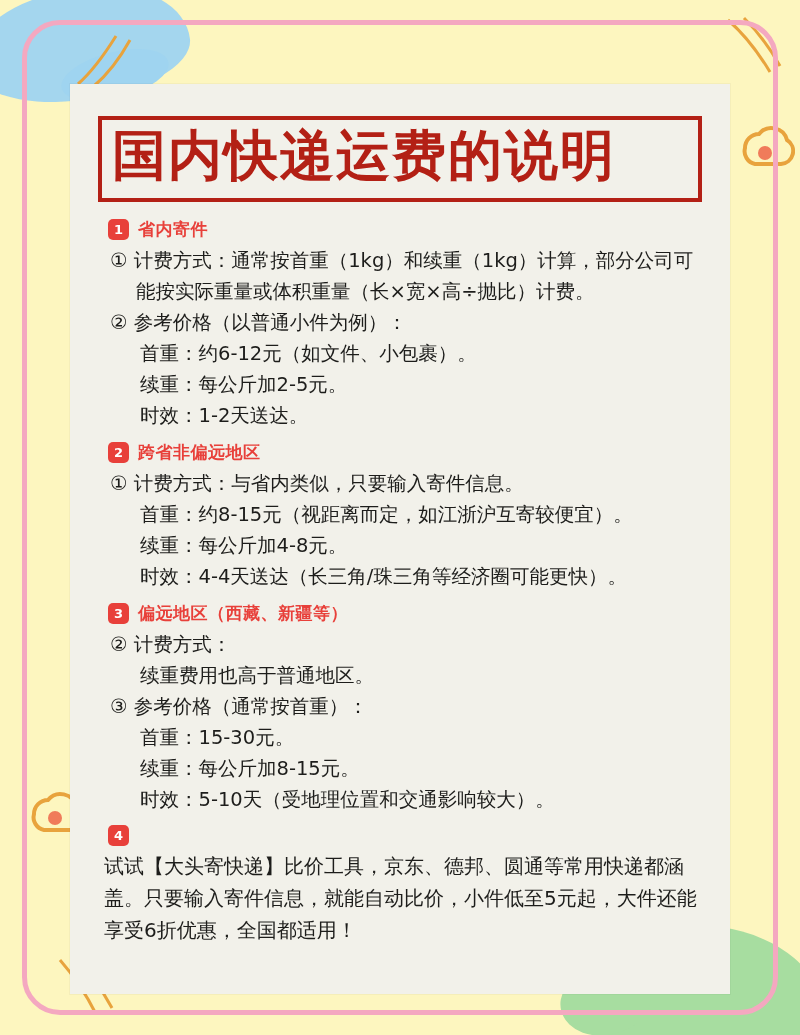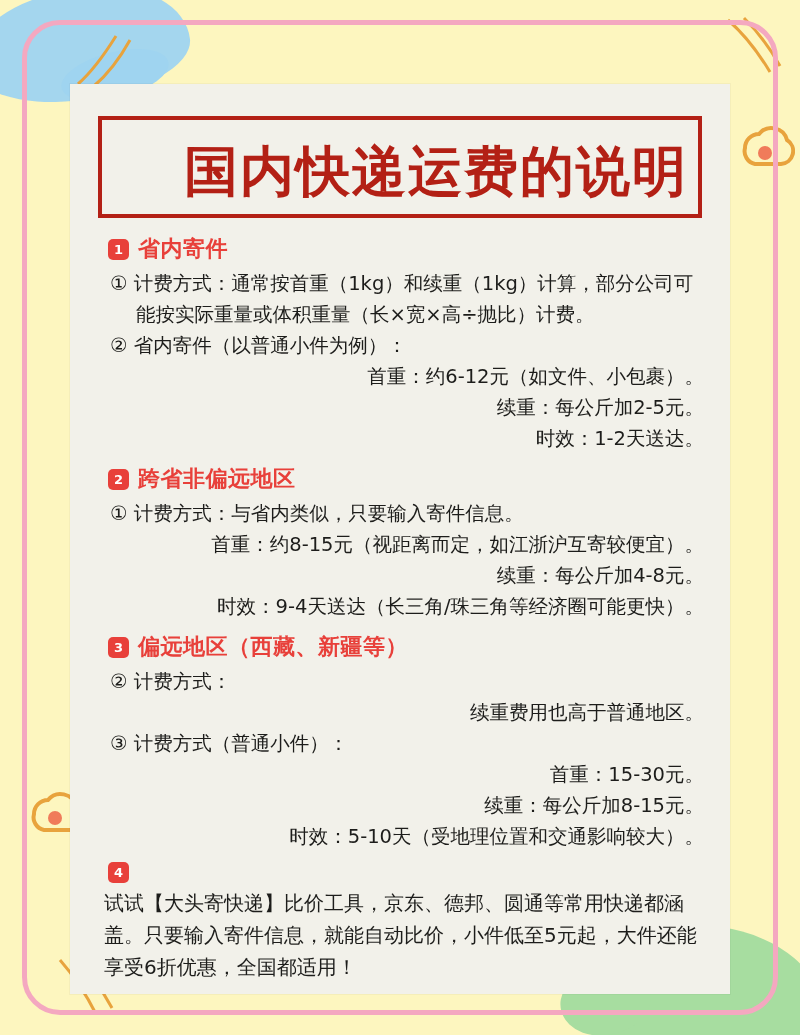--- a/index.html
+++ b/index.html
@@ -108,23 +108,23 @@
     height: 910px;
     background: #f2f1ea;
     box-sizing: border-box;
     padding: 22px 22px 10px 22px;
     box-shadow: 0 0 0 1px rgba(0,0,0,.03);
   }
 
   
   .title-box {
     border: 4px solid #b32015;
-    padding: 20px 10px 10px;
+    padding: 4px 10px 10px;
     margin: 10px 6px 16px 6px;
-    text-align: right;
+    text-align: left;
   }
   .title-text {
     font-family: "DejaVu Sans", sans-serif;
     font-weight: bold;
     font-size: 54px;
     line-height: 64px;
     color: #b32015;
     letter-spacing: 2px;
     white-space: nowrap;
   }
@@ -147,41 +147,40 @@
     color: #fff;
     font-size: 13px;
     font-weight: bold;
     line-height: 21px;
     text-align: center;
     font-family: "DejaVu Sans", sans-serif;
     flex: none;
   }
   .sec-title {
     color: #e8403a;
-    font-size: 22px;
+    font-size: 17px;
     font-weight: bold;
     font-family: "DejaVu Sans", sans-serif;
     letter-spacing: .5px;
   }
 
   .line {
     font-family: "DejaVu Sans", sans-serif;
     font-size: 19.5px;
     line-height: 31px;
     color: #1d1d1b;
     margin-left: 14px;
     text-indent: 0;
   }
   .line.hang {
     padding-left: 26px;
     text-indent: -26px;
   }
   .line.ind {
-    margin-left: 72px;
-    text-align: right;
+    margin-left: 44px;
   }
   .para {
     font-family: "DejaVu Sans", sans-serif;
     font-size: 20px;
     line-height: 32px;
     color: #1d1d1b;
     margin: 2px 6px 0 8px;
   }
 </style>
 </head>
@@ -224,45 +223,45 @@
   <div class="title-box">
     <div class="title-text">国内快递运费的说明</div>
   </div>
 
   <div class="section">
     <div class="sec-head">
       <span class="sec-num">1</span>
       <span class="sec-title">省内寄件</span>
     </div>
     <div class="line hang">① 计费方式：通常按首重（1kg）和续重（1kg）计算，部分公司可能按实际重量或体积重量（长×宽×高÷抛比）计费。</div>
-    <div class="line hang">② 省内寄件（以普通小件为例）：</div>
+    <div class="line hang">② 参考价格（以普通小件为例）：</div>
     <div class="line ind">首重：约6-12元（如文件、小包裹）。</div>
     <div class="line ind">续重：每公斤加2-5元。</div>
     <div class="line ind">时效：1-2天送达。</div>
   </div>
 
   <div class="section">
     <div class="sec-head">
       <span class="sec-num">2</span>
       <span class="sec-title">跨省非偏远地区</span>
     </div>
     <div class="line hang">① 计费方式：与省内类似，只要输入寄件信息。</div>
     <div class="line ind">首重：约8-15元（视距离而定，如江浙沪互寄较便宜）。</div>
     <div class="line ind">续重：每公斤加4-8元。</div>
-    <div class="line ind">时效：9-4天送达（长三角/珠三角等经济圈可能更快）。</div>
+    <div class="line ind">时效：4-4天送达（长三角/珠三角等经济圈可能更快）。</div>
   </div>
 
   <div class="section">
     <div class="sec-head">
       <span class="sec-num">3</span>
       <span class="sec-title">偏远地区（西藏、新疆等）</span>
     </div>
     <div class="line hang">② 计费方式：</div>
     <div class="line ind">续重费用也高于普通地区。</div>
-    <div class="line hang">③ 计费方式（普通小件）：</div>
+    <div class="line hang">③ 参考价格（通常按首重）：</div>
     <div class="line ind">首重：15-30元。</div>
     <div class="line ind">续重：每公斤加8-15元。</div>
     <div class="line ind">时效：5-10天（受地理位置和交通影响较大）。</div>
   </div>
 
   <div class="section">
     <div class="sec-head">
       <span class="sec-num">4</span>
     </div>
     <div class="para">试试【大头寄快递】比价工具，京东、德邦、圆通等常用快递都涵盖。只要输入寄件信息，就能自动比价，小件低至5元起，大件还能享受6折优惠，全国都适用！</div>

